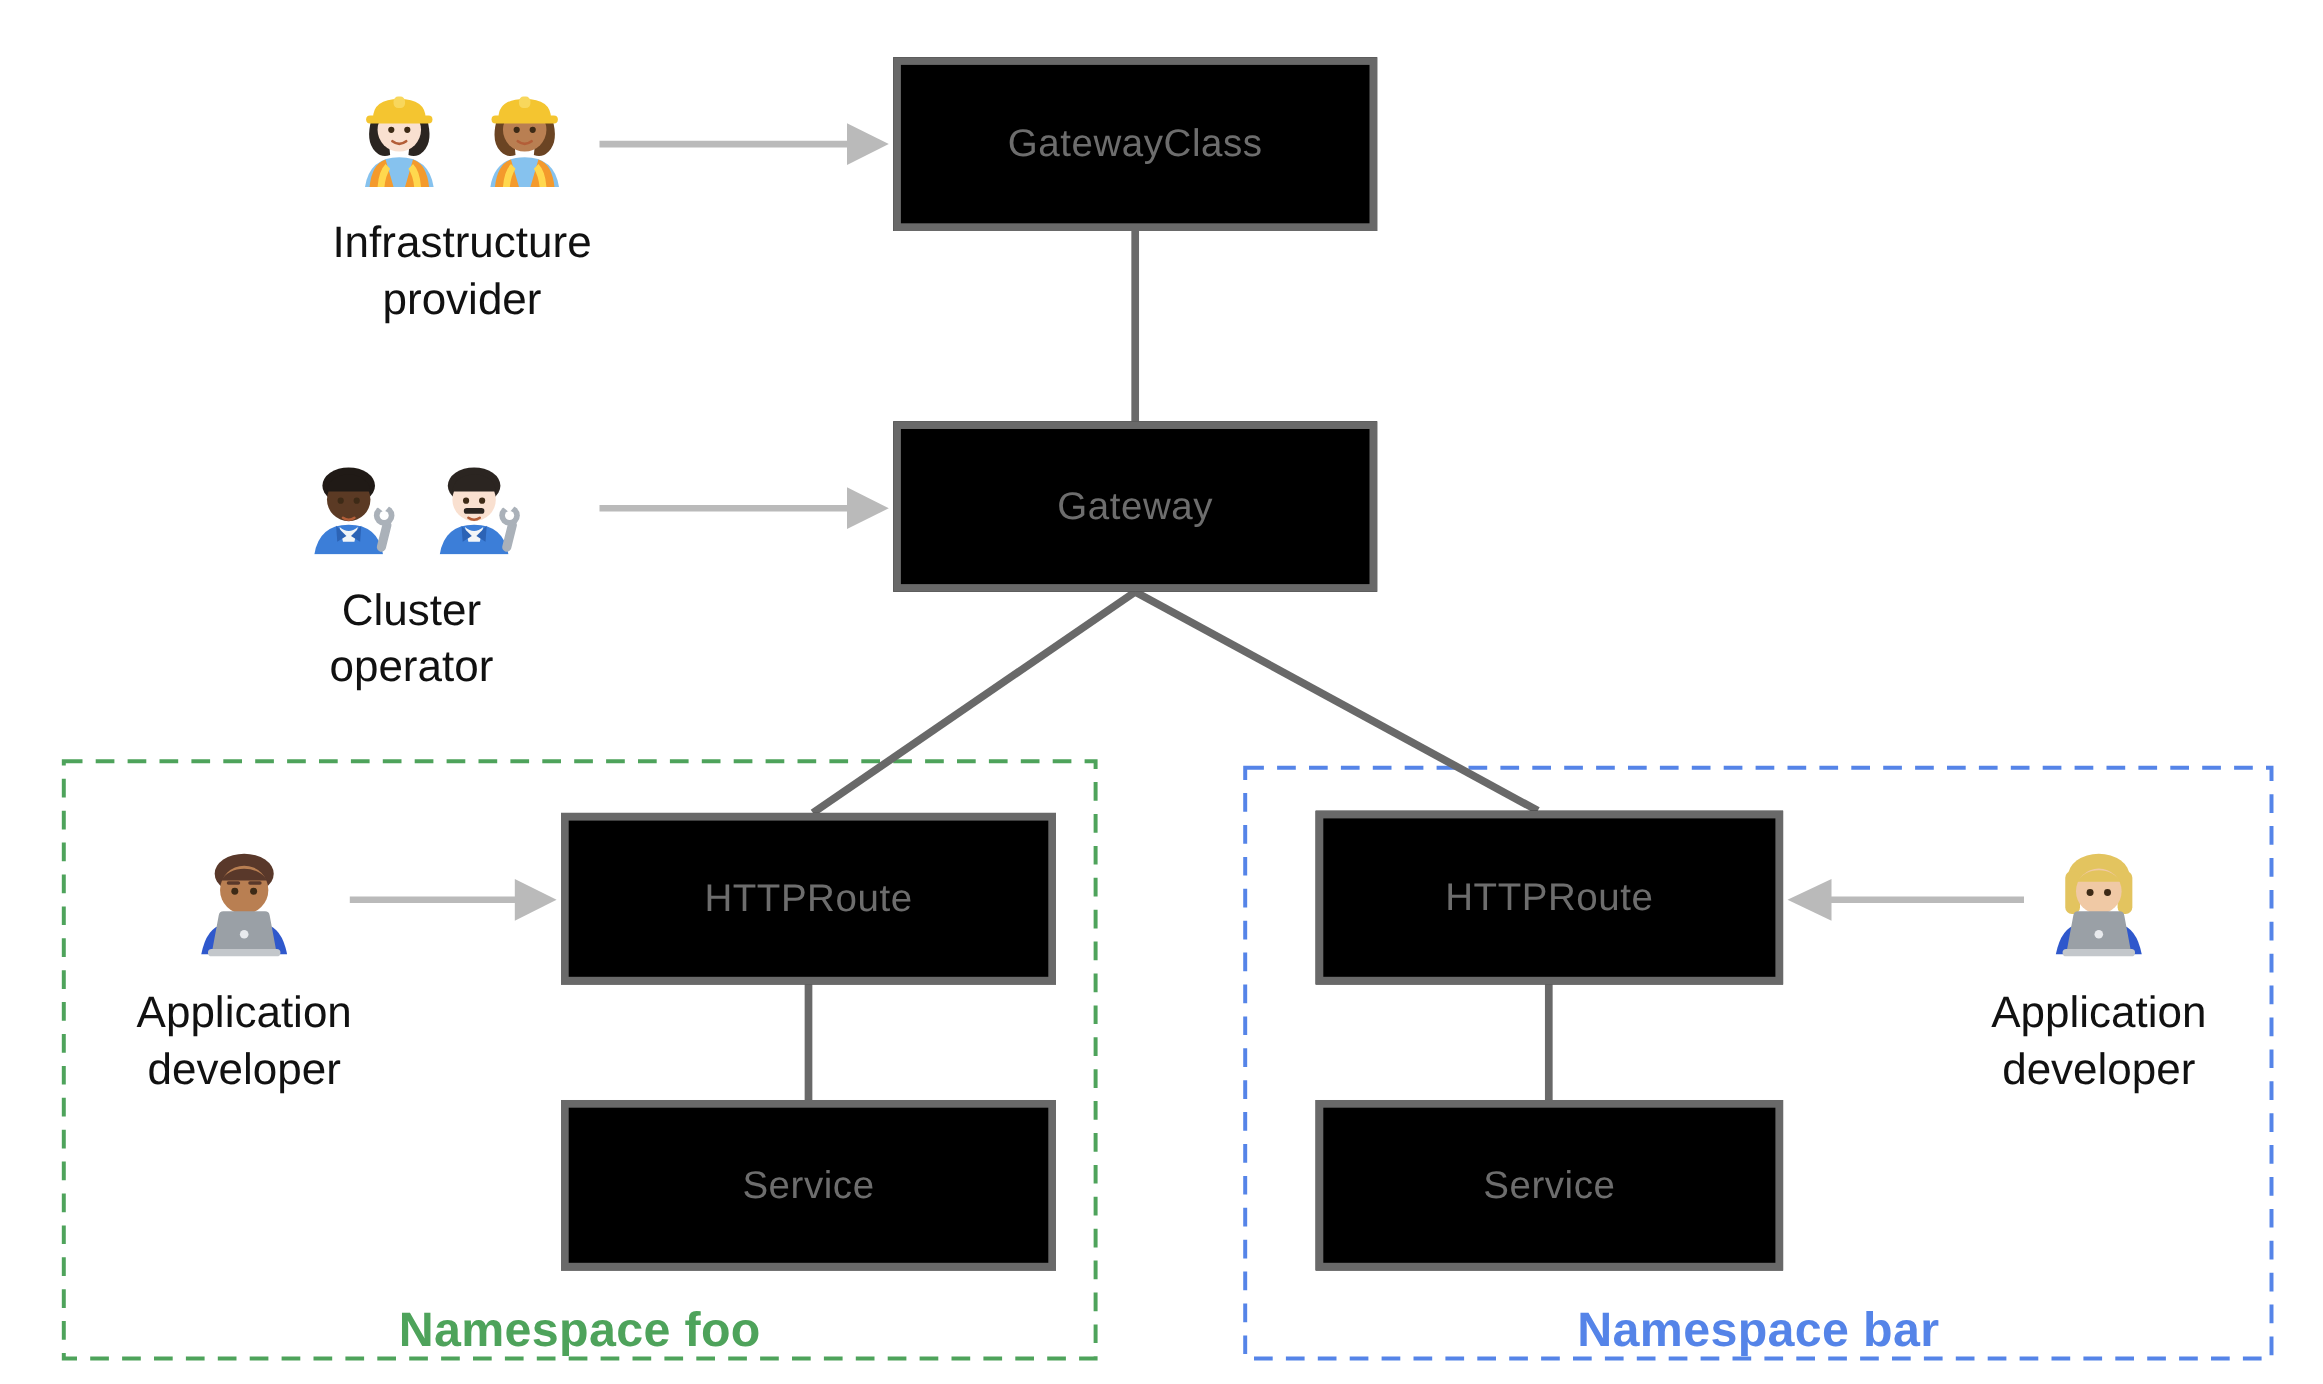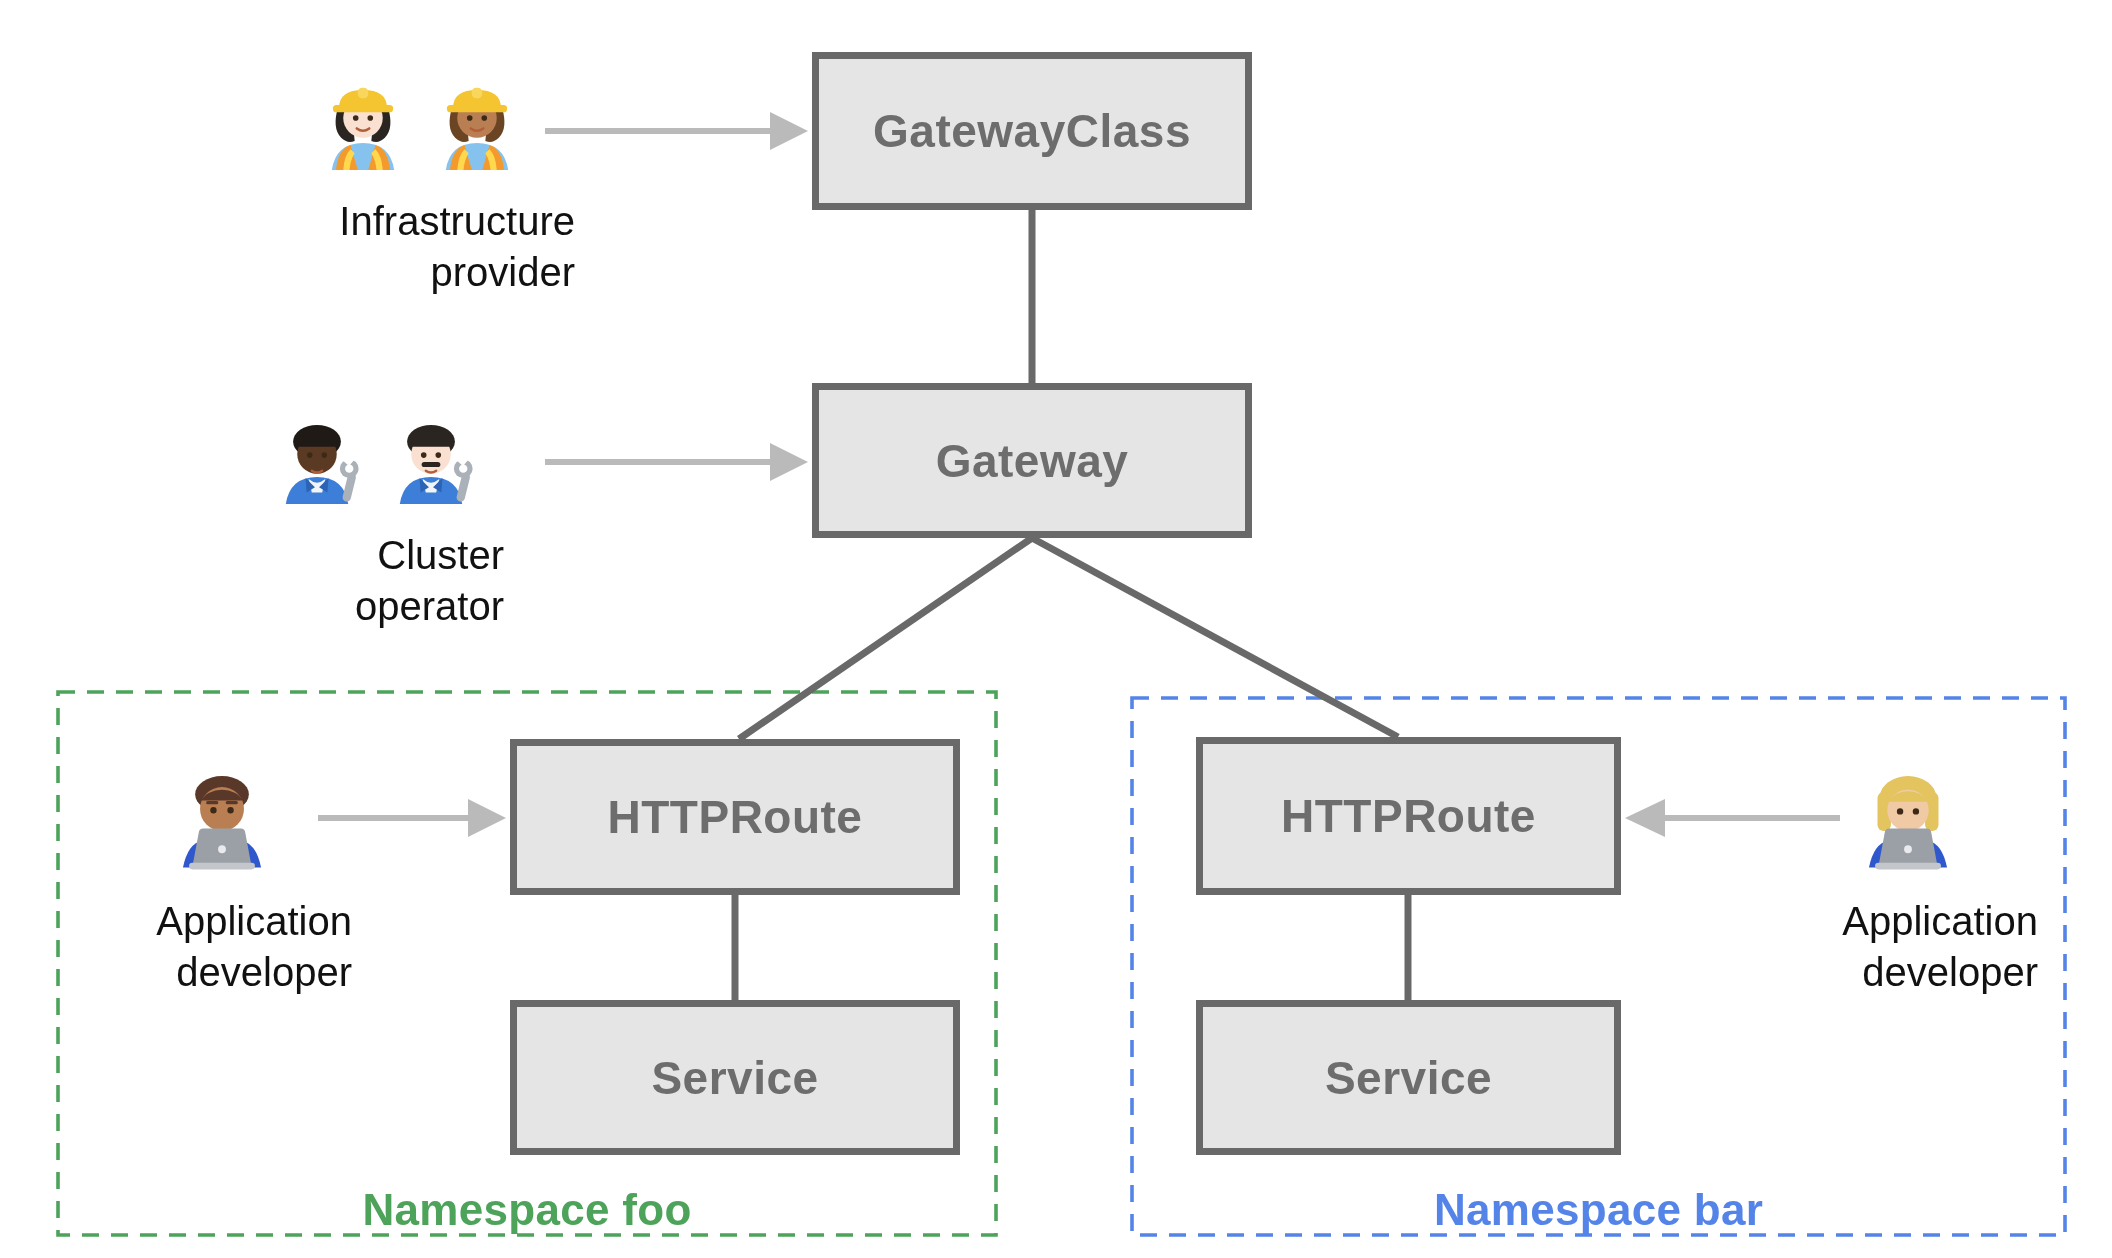--- a/index.html
+++ b/index.html
@@ -2,38 +2,38 @@
 <html style="--bg: #ffffff; --box-border: #696969; --box-text: #6d6d6d; --wire: #696969; --arrow: #bababa; --ns-foo: #4ea35b; --ns-bar: #5584e8; --actor-text: #111111;"><head>
 <meta charset="utf-8">
 <style>
   html,body{margin:0;padding:0;background:#fff;}
   .canvas{
     position:relative;width:2112px;height:1258px;background:var(--bg,#fff);
     font-family:"Liberation Sans", sans-serif;overflow:hidden;
   }
   .wires{position:absolute;left:0;top:0;width:2112px;height:1258px;z-index:1;}
   .node{
-    position:absolute;z-index:3;background:#e5e5e5;
+    position:absolute;z-index:3;background:#000000;
     border:7px solid var(--box-border,#696969);
     display:flex;align-items:center;justify-content:center;
-    font-size:46px;font-weight:700;letter-spacing:.5px;
+    font-size:35px;font-weight:400;letter-spacing:.5px;
     color:var(--box-text,#6d6d6d);box-sizing:border-box;
   }
   .ns-label{
     position:absolute;z-index:2;text-align:center;
     font-size:44px;font-weight:700;letter-spacing:.3px;line-height:1;
   }
   .ns-label.foo{color:var(--ns-foo,#4ea35b);}
   .ns-label.bar{color:var(--ns-bar,#5584e8);}
   .actor{position:absolute;z-index:3;display:flex;flex-direction:column;align-items:center;}
   .icon-row{display:flex;gap:10px;align-items:flex-end;justify-content:center;}
   .person-icon{width:104px;height:104px;display:block;}
   .actor.single .person-icon{width:122px;height:122px;}
   .actor-label{
-    margin-top:26px;text-align:right;font-size:40px;line-height:1.28;
+    margin-top:26px;text-align:center;font-size:40px;line-height:1.28;
     color:var(--actor-text,#111);font-weight:400;
   }
   .wire{stroke:var(--wire,#696969);stroke-width:7;fill:none;}
   .ns-rect{fill:none;stroke-width:3.6;}
   .arrow-line{stroke:var(--arrow,#bababa);stroke-width:6;fill:none;}
   .arrow-head{fill:var(--arrow,#bababa);stroke:none;}
 </style>
 </head>
 <body>
 

